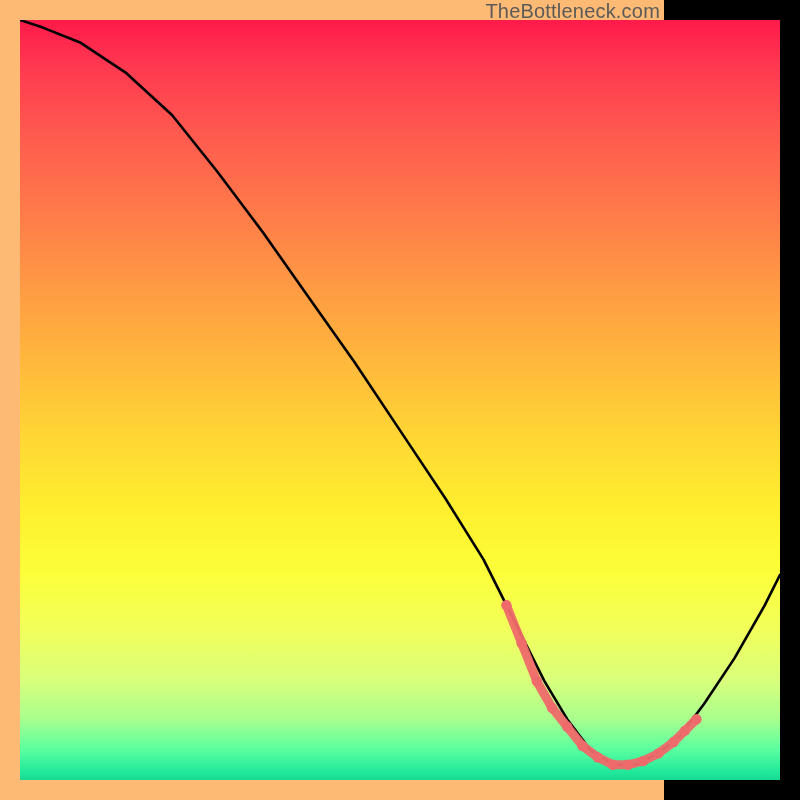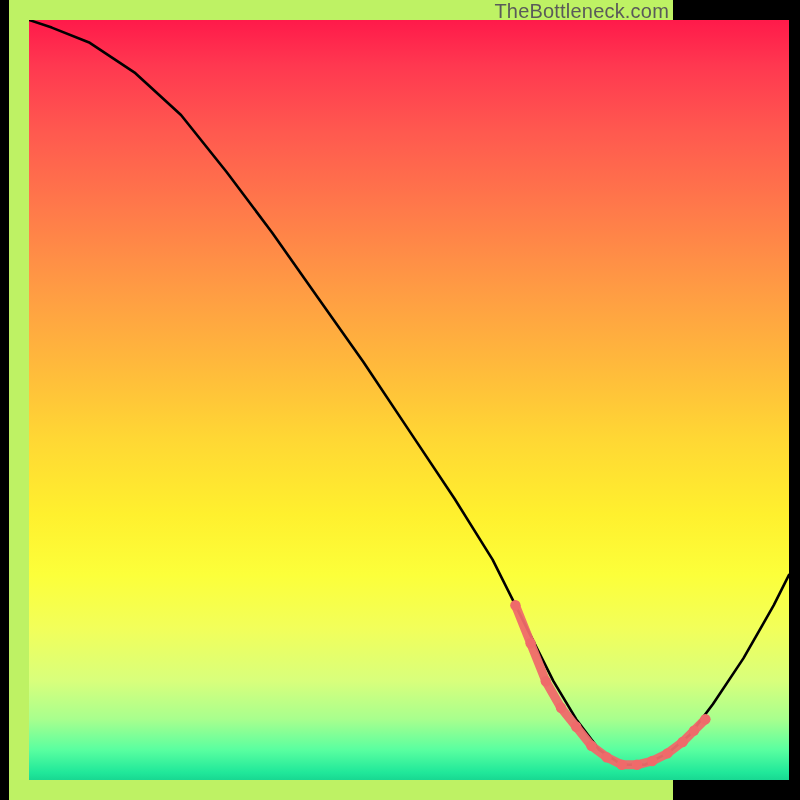--- a/index.html
+++ b/index.html
@@ -1,22 +1,21 @@
 <!DOCTYPE html>
 <html><head>
 <meta charset="utf-8">
 <style>
   * { margin: 0; padding: 0; box-sizing: border-box; }
   html, body { width: 800px; height: 800px; background: #000; overflow: hidden; }
   .frame {
     position: relative;
     width: 664px;
     height: 800px;
-    background: #bef264;
-    margin-left: 9px;
+    background: #fdba74;
   }
   .plot-area {
     position: absolute;
     left: 20px;
     top: 20px;
     width: 760px;
     height: 760px;
     background: linear-gradient(to bottom,
       #ff1a4a 0%,
       #ff3850 6%,

